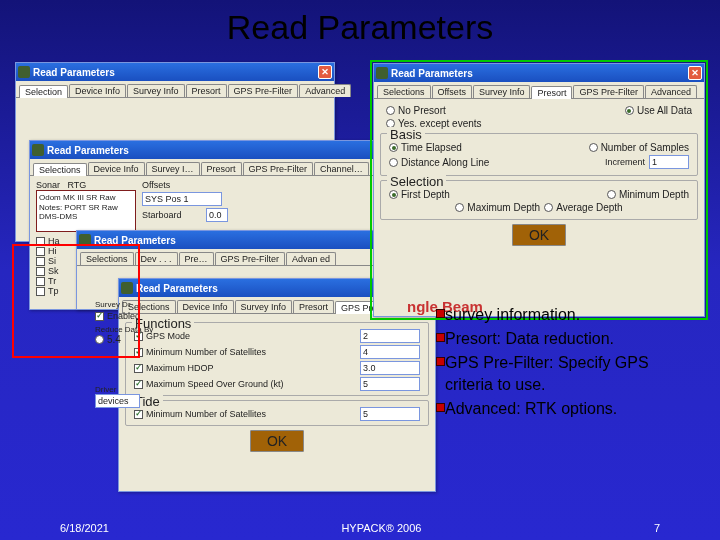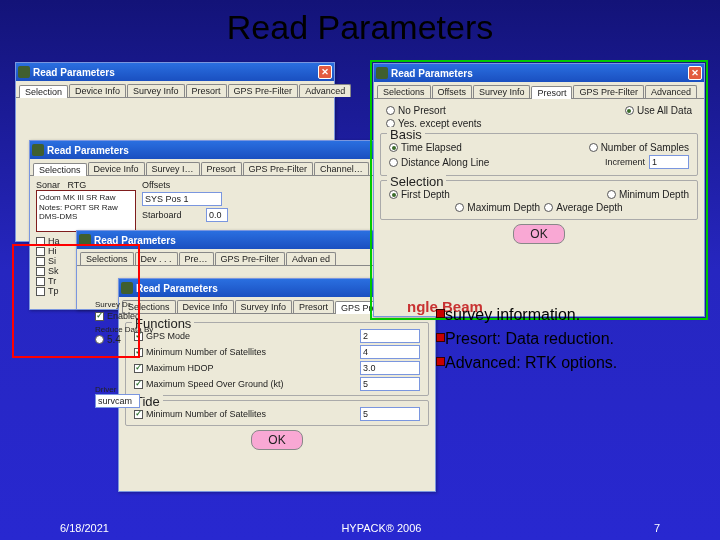--- a/index.html
+++ b/index.html
@@ -10,21 +10,21 @@
   .pagenum{font-size:11px}
   .win{position:absolute;background:#ece9d8;border:1px solid #7a96df;box-shadow:1px 1px 3px rgba(0,0,0,.3);font-size:9px;color:#222}
   .tbar{height:18px;background:linear-gradient(to bottom,#2a6fe0,#1a4fc0);display:flex;align-items:center;justify-content:space-between;padding:0 2px}
   .tbar .ttxt{color:#fff;font-weight:bold;font-size:10px;display:flex;align-items:center;gap:3px}
   .closebtn{width:14px;height:14px;background:#e35b3f;border:1px solid #fff;border-radius:2px;color:#fff;display:flex;align-items:center;justify-content:center;font-size:9px;font-weight:bold;line-height:1}
   .tabs{display:flex;gap:1px;padding:3px 3px 0 3px;border-bottom:1px solid #888;font-size:9px}
   .tab{background:#ece9d8;border:1px solid #888;border-bottom:none;border-radius:2px 2px 0 0;padding:1px 5px;white-space:nowrap}
   .tab.active{background:#fff;position:relative;top:1px}
   .body{background:#ece9d8;padding:4px 6px;font-size:9px}
   .okrow{display:flex;justify-content:center}
-  .btn{background:#f9a8d4;border:1px solid #888;border-radius:8px;padding:2px 16px;font-size:12px}
+  .btn{background:#a16207;border:1px solid #888;border-radius:1px;padding:2px 16px;font-size:14px}
   .grp{border:1px solid #aaa;margin:4px 0;padding:6px 8px 4px;position:relative;border-radius:2px}
   .grp .lgd{position:absolute;top:-7px;left:6px;background:#ece9d8;padding:0 3px;font-size:13px}
   .row{display:flex;align-items:center;gap:4px;margin:2px 0}
   .radio{display:flex;align-items:center;gap:3px;font-size:10px}
   .circle{width:9px;height:9px;border:1px solid #555;border-radius:50%;background:#fff;display:flex;align-items:center;justify-content:center}
   .circle.on::after{content:"";width:4px;height:4px;background:#3a6b2a;border-radius:50%}
   .field{background:#fff;border:1px solid #7a96df;height:14px;font-size:9px;padding:1px 2px;min-width:22px}
   .chk{display:flex;align-items:center;gap:3px;font-size:9px}
   .box{width:9px;height:9px;border:1px solid #555;background:#fff;display:flex;align-items:center;justify-content:center;font-size:8px;color:#2a702a;font-weight:bold;line-height:1}
   .listbox{background:#fff;border:1px solid #7f1d1d;padding:2px;font-size:8px;line-height:1.2}
@@ -207,21 +207,21 @@
   <div class="chk">
         <span class="box">✓</span>
         <span>Enabled</span>
       </div>
   <div style="margin-top:4px">Reduce Data By</div>
   <div class="radio">
         <span class="circle"></span>
         <span>5.4</span>
       </div>
   <div style="margin-top:40px">Driver</div>
-  <div class="field" style="width:45px">survcam</div>
+  <div class="field" style="width:45px">devices</div>
 </div>
 
 <div class="win" style="left:373px;top:63px;width:332px;height:254px">
   <div class="tbar">
     <span class="ttxt">
           <span class="ico"></span>
           <span>Read Parameters</span>
         </span>
     <span class="closebtn">✕</span>
   </div>
@@ -310,20 +310,24 @@
   <div class="item">
         <span class="sq"></span>
         <span>survey information.</span>
       </div>
   <div class="item">
         <span class="sq"></span>
         <span>Presort: Data reduction.</span>
       </div>
   <div class="item">
         <span class="sq"></span>
+        <span style="max-width:250px">GPS Pre-Filter: Specify GPS criteria to use.</span>
+      </div>
+  <div class="item">
+        <span class="sq"></span>
         <span>Advanced: RTK options.</span>
       </div>
 </div>
 
 <div class="footer">
   <span>6/18/2021</span>
   <span>HYPACK® 2006</span>
   <span class="pagenum">7</span>
 </div>
 

